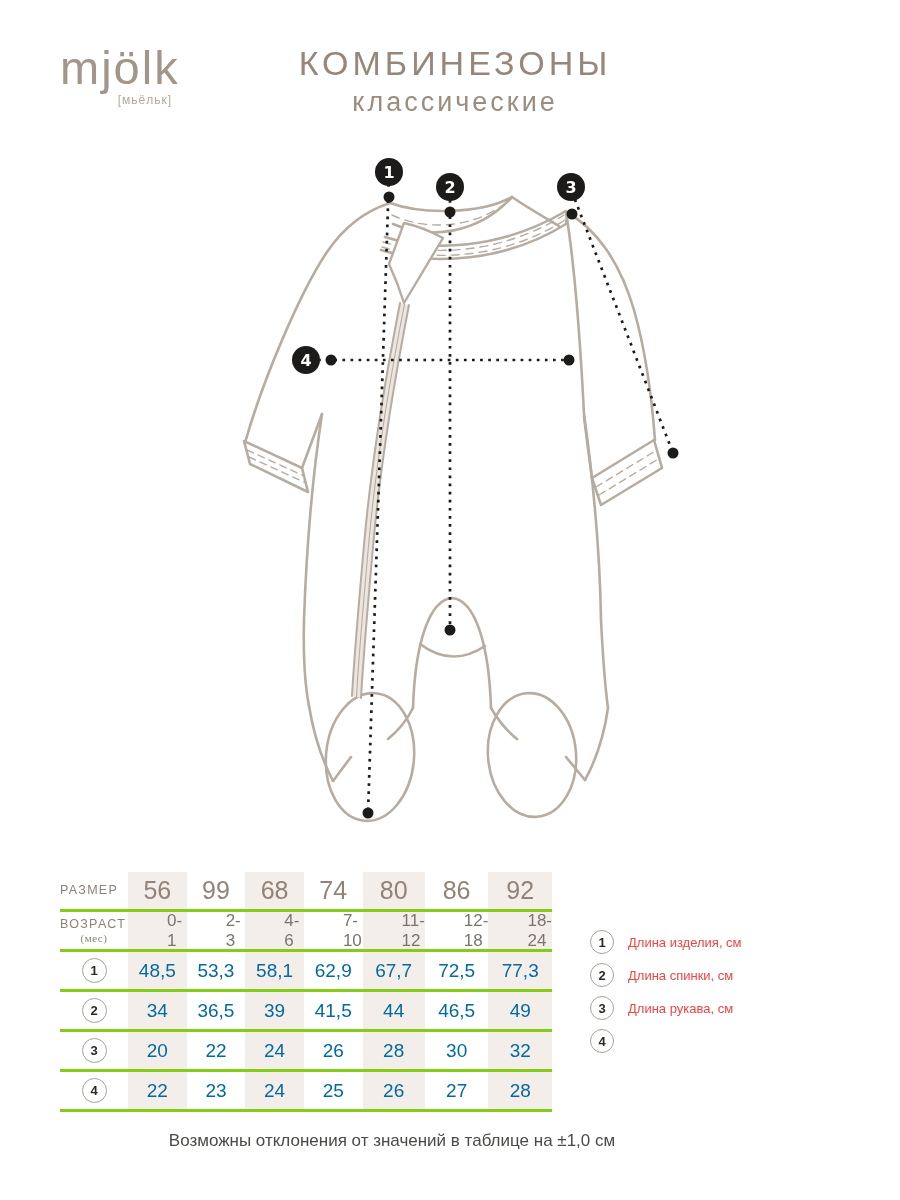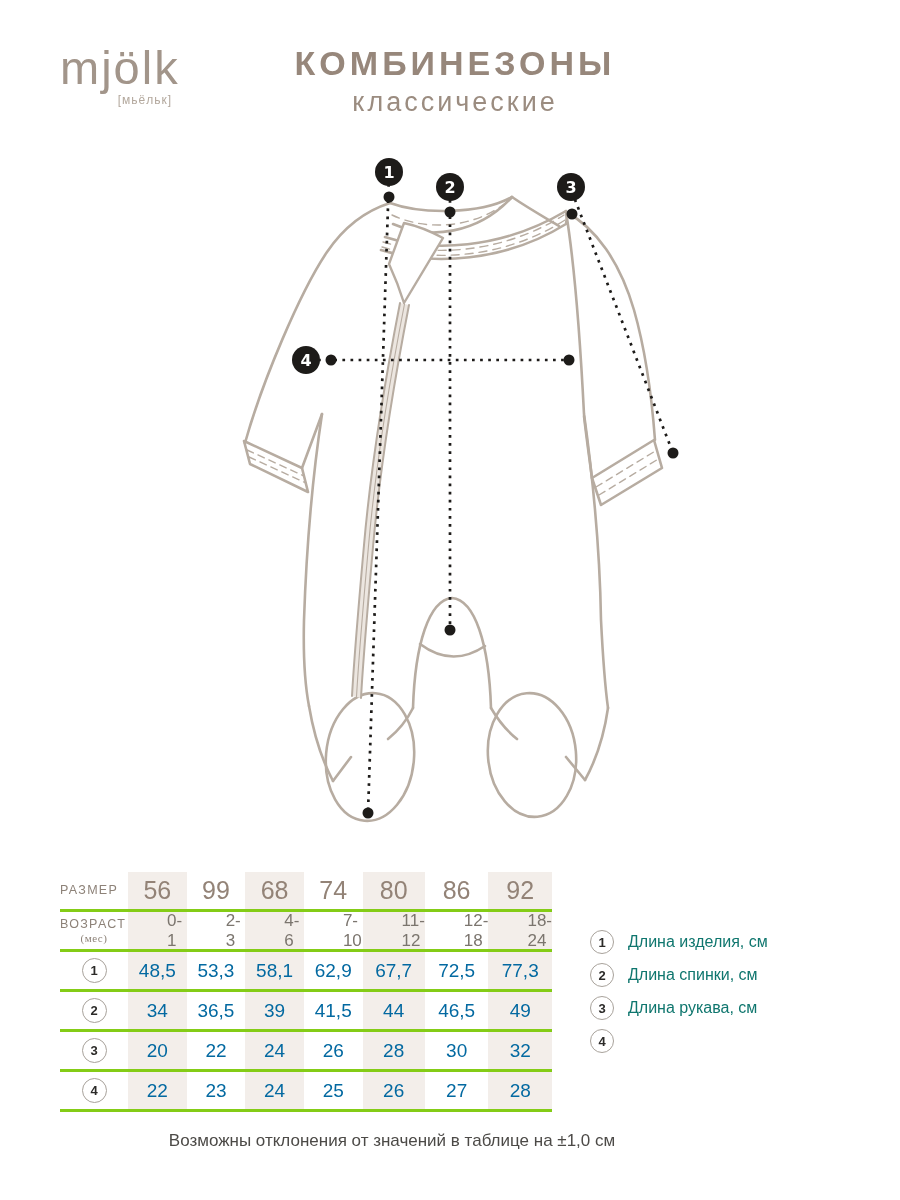--- a/index.html
+++ b/index.html
@@ -4,21 +4,21 @@
 <style>
   html,body{margin:0;padding:0;background:#fff;}
   .page{position:relative;width:900px;height:1200px;background:#ffffff;overflow:hidden;
         font-family:"Liberation Sans", sans-serif;}
 
   
   .logo{position:absolute;left:60px;top:44px;width:112px;text-align:right;color:#a2958a;}
   .logo-word{font-size:47px;font-weight:300;letter-spacing:2px;line-height:1;display:block;color:#a2958a;}
   .logo-sub{display:block;font-size:12px;letter-spacing:1px;color:#b3a89d;margin-top:2px;}
   .titles{position:absolute;left:230px;top:46px;width:450px;text-align:center;color:#97877b;}
-  .title-main{font-size:34px;font-weight:bold;letter-spacing:4px;line-height:1.0;}
+  .title-main{font-size:34px;font-weight:normal;letter-spacing:4px;line-height:1.0;}
   .title-sub{font-size:27px;font-weight:400;letter-spacing:3px;margin-top:7px;color:#9b8c80;}
 
   
   .fig{position:absolute;left:0;top:0;width:900px;height:1200px;}
   .marker{position:absolute;width:28px;height:28px;border-radius:50%;background:#1d1b19;color:#fff;
           display:flex;align-items:center;justify-content:center;font-size:16px;font-weight:bold;
           font-family:"DejaVu Sans", sans-serif;}
 
   
   .size-table{position:absolute;left:60px;top:872px;width:492px;
@@ -34,21 +34,21 @@
   .cell.val{font-size:19px;color:#0369a1;}
   .circ{width:25px;height:25px;border-radius:50%;border:1.5px solid #a8a29b;box-sizing:border-box;
         display:flex;align-items:center;justify-content:center;
         font-size:13px;font-weight:bold;color:#2b2a28;background:#fff;}
   .cell.lbl .circ{align-self:center;}
 
   
   .legend{position:absolute;left:590px;top:930px;width:290px;}
   .legend-item{display:flex;align-items:center;margin-bottom:9px;height:24px;}
   .legend-item .circ{width:24px;height:24px;flex:0 0 24px;}
-  .legend-label{font-size:16px;color:#0f766e;margin-left:14px;white-space:nowrap;}
+  .legend-label{font-size:13px;color:#ef4444;margin-left:14px;white-space:nowrap;}
 
   
   .footnote{position:absolute;left:0;top:1131px;width:784px;text-align:center;
             font-size:17px;color:#4c4a47;}
 </style>
 </head>
 <body>
 
 <div class="page">
 

